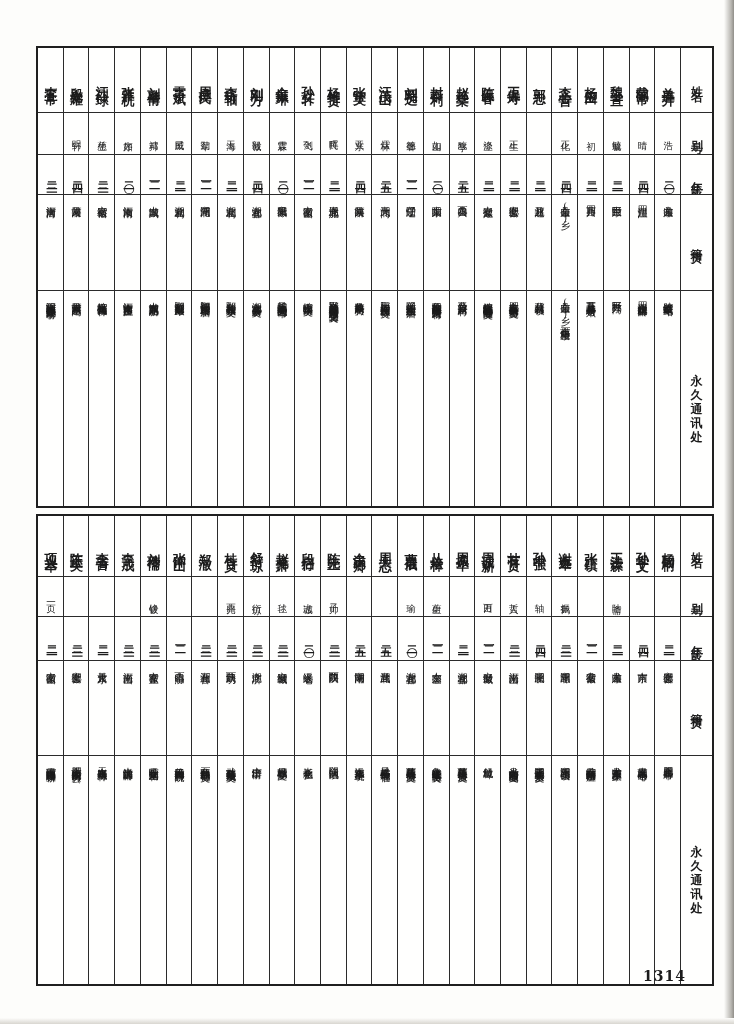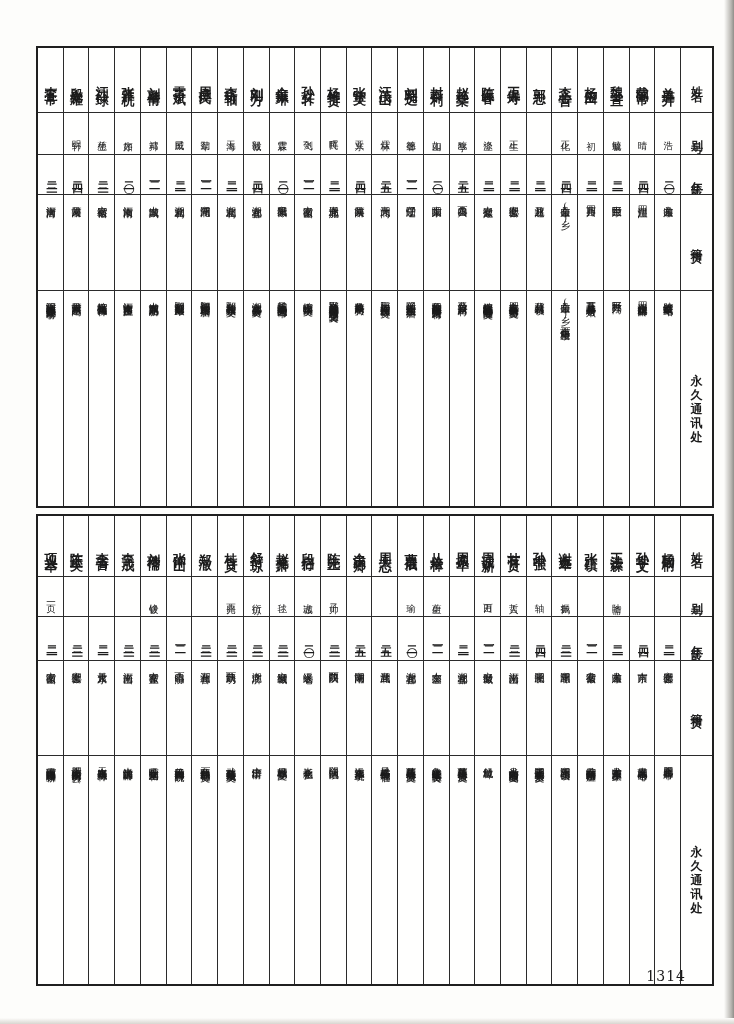--- a/index.html
+++ b/index.html
@@ -49,21 +49,21 @@
   .t-top .c-native{height:96px;}
   .t-bot .c-name{height:60px;}
   .t-bot .c-alias{height:40px;}
   .t-bot .c-age{height:44px;}
   .t-bot .c-native{height:95px;}
   
   .hdr{font-size:12px;font-weight:bold;justify-content:center;letter-spacing:4px;}
   .hdr-addr{letter-spacing:14px;}
   .page-number{
     position:absolute;top:968px;right:48px;
-    font-size:14px;font-weight:normal;letter-spacing:1px;
+    font-size:14px;font-weight:bold;letter-spacing:1px;
     font-family:"DejaVu Serif", serif;
   }
 </style>
 </head>
 <body>
 
 <div class="page-edge"></div>
 <div class="bottom-edge"></div>
 
 <div class="t-table t-top" id="table-0">

